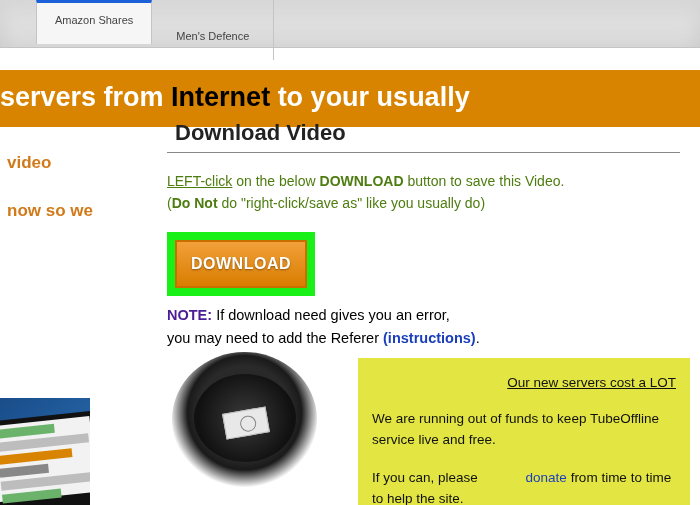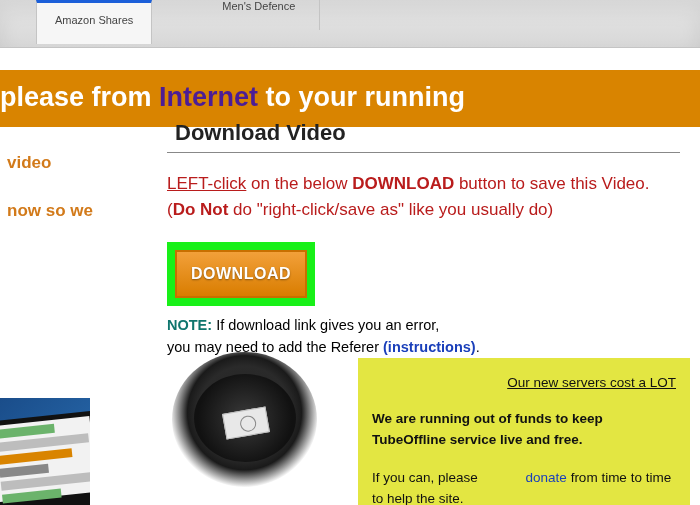--- a/index.html
+++ b/index.html
@@ -18,42 +18,41 @@
     display: flex;
     align-items: flex-start;
     padding-left: 8px;
     gap: 0;
     font-size: 11px;
     color: #444;
     box-shadow: inset 0 10px 20px rgba(0,0,0,0.08);
   }
   .ad-tabs .tab {
     border-right: 1px solid #c4c4c4;
-    padding: 0 24px 18px;
+    padding: 30px 24px 18px;
     background: transparent;
     position: relative;
-    margin-left: 46px;
   }
   .ad-tabs .tab.first {
     border-left: 1px solid #c4c4c4;
     border-top: 3px solid #1b5fd9;
     background: #f6f6f6;
     margin-left: 28px;
     padding: 11px 18px 18px;
   }
   .banner {
     background: #d98400;
     color: #fff;
     font-family: Verdana, sans-serif;
     font-size: 27px;
     font-weight: bold;
     padding: 12px 0 14px 0;
     margin-top: 22px;
   }
-  .banner .hl { color: #4c1d95; }
+  .banner .hl { color: #000000; }
   .side {
     position: absolute;
     left: 7px;
     top: 150px;
     width: 145px;
     color: #d27a1a;
     font-weight: bold;
     font-size: 17px;
     line-height: 1.5;
     font-family: Verdana, sans-serif;
@@ -94,22 +93,22 @@
   }
   .title {
     font-size: 22px;
     font-weight: bold;
     color: #222;
     padding: 2px 0 6px 8px;
     border-bottom: 1px solid #888;
     margin-bottom: 18px;
   }
   .instr {
-    font-size: 17px;
-    color: #b91c1c;
+    font-size: 14px;
+    color: #4d7c0f;
     line-height: 1.55;
   }
   .instr .u { text-decoration: underline; }
   .instr b { font-weight: bold; }
 
   .dl-wrap {
     margin-top: 18px;
     margin-bottom: 8px;
   }
   .dl-outline {
@@ -128,21 +127,21 @@
     letter-spacing: 0.5px;
     text-shadow: 0 1px 2px rgba(0,0,0,0.4);
     cursor: pointer;
     font-family: inherit;
   }
   .note-line {
     font-size: 14.5px;
     margin-top: 6px;
     line-height: 1.55;
   }
-  .note-line .red  { color: #0f766e; font-weight: bold; }
+  .note-line .red  { color: #4c1d95; font-weight: bold; }
   .note-line .link { color: #1a3fba; font-weight: bold; text-decoration: none; cursor:pointer; }
   .note-line .ind  { display:block; }
 
   .hat {
     position: absolute;
     left: 172px;
     top: 352px;
     width: 145px;
     height: 140px;
   }
@@ -172,33 +171,33 @@
     left: 358px;
     top: 358px;
     right: 10px;
     background: #e3e642;
     padding: 14px 14px;
     font-size: 13.5px;
     color: #111;
     line-height: 1.6;
   }
   .notice .nlead { text-decoration: underline; display:block; margin-bottom:14px;text-align:right; }
-  .notice .nbold { font-weight: bold; display:block; margin-bottom:16px; }
+  .notice .nbold { font-weight: normal; display:block; margin-bottom:16px; }
   .notice .donate { color: #1a3fba; font-weight: normal; text-decoration:none; cursor:pointer;margin-left:44px; }
 </style>
 </head>
 <body>
 
 <div class="ad-tabs">
   <div class="tab first">Amazon Shares</div>
   <div class="tab">Men's Defence</div>
 </div>
 
 <div class="banner">
-  <span>please from </span><span class="hl">Internet</span><span> to your running</span>
+  <span>servers from </span><span class="hl">Internet</span><span> to your usually</span>
 </div>
 
 <div class="side">
   <div>video</div>
   <div>now so we</div>
 </div>
 
 <div class="thumb">
   <div class="laptop">
     <div class="screen">
@@ -220,21 +219,21 @@
     <span>(</span><b>Do Not</b><span> do "right-click/save as" like you usually do)</span>
   </div>
 
   <div class="dl-wrap">
     <span class="dl-outline">
       <button class="dl-btn">DOWNLOAD</button>
     </span>
   </div>
 
   <div class="note-line">
-    <span class="red">NOTE:</span><span> If download link gives you an error,</span><br>
+    <span class="red">NOTE:</span><span> If download need gives you an error,</span><br>
     <span class="ind">
       <span>you may need to add the Referer </span><a class="link">(instructions)</a><span>.</span>
     </span>
   </div>
 </div>
 
 <div class="hat">
   <div class="shadow"></div>
   <div class="inner"></div>
   <div class="cash"></div>

